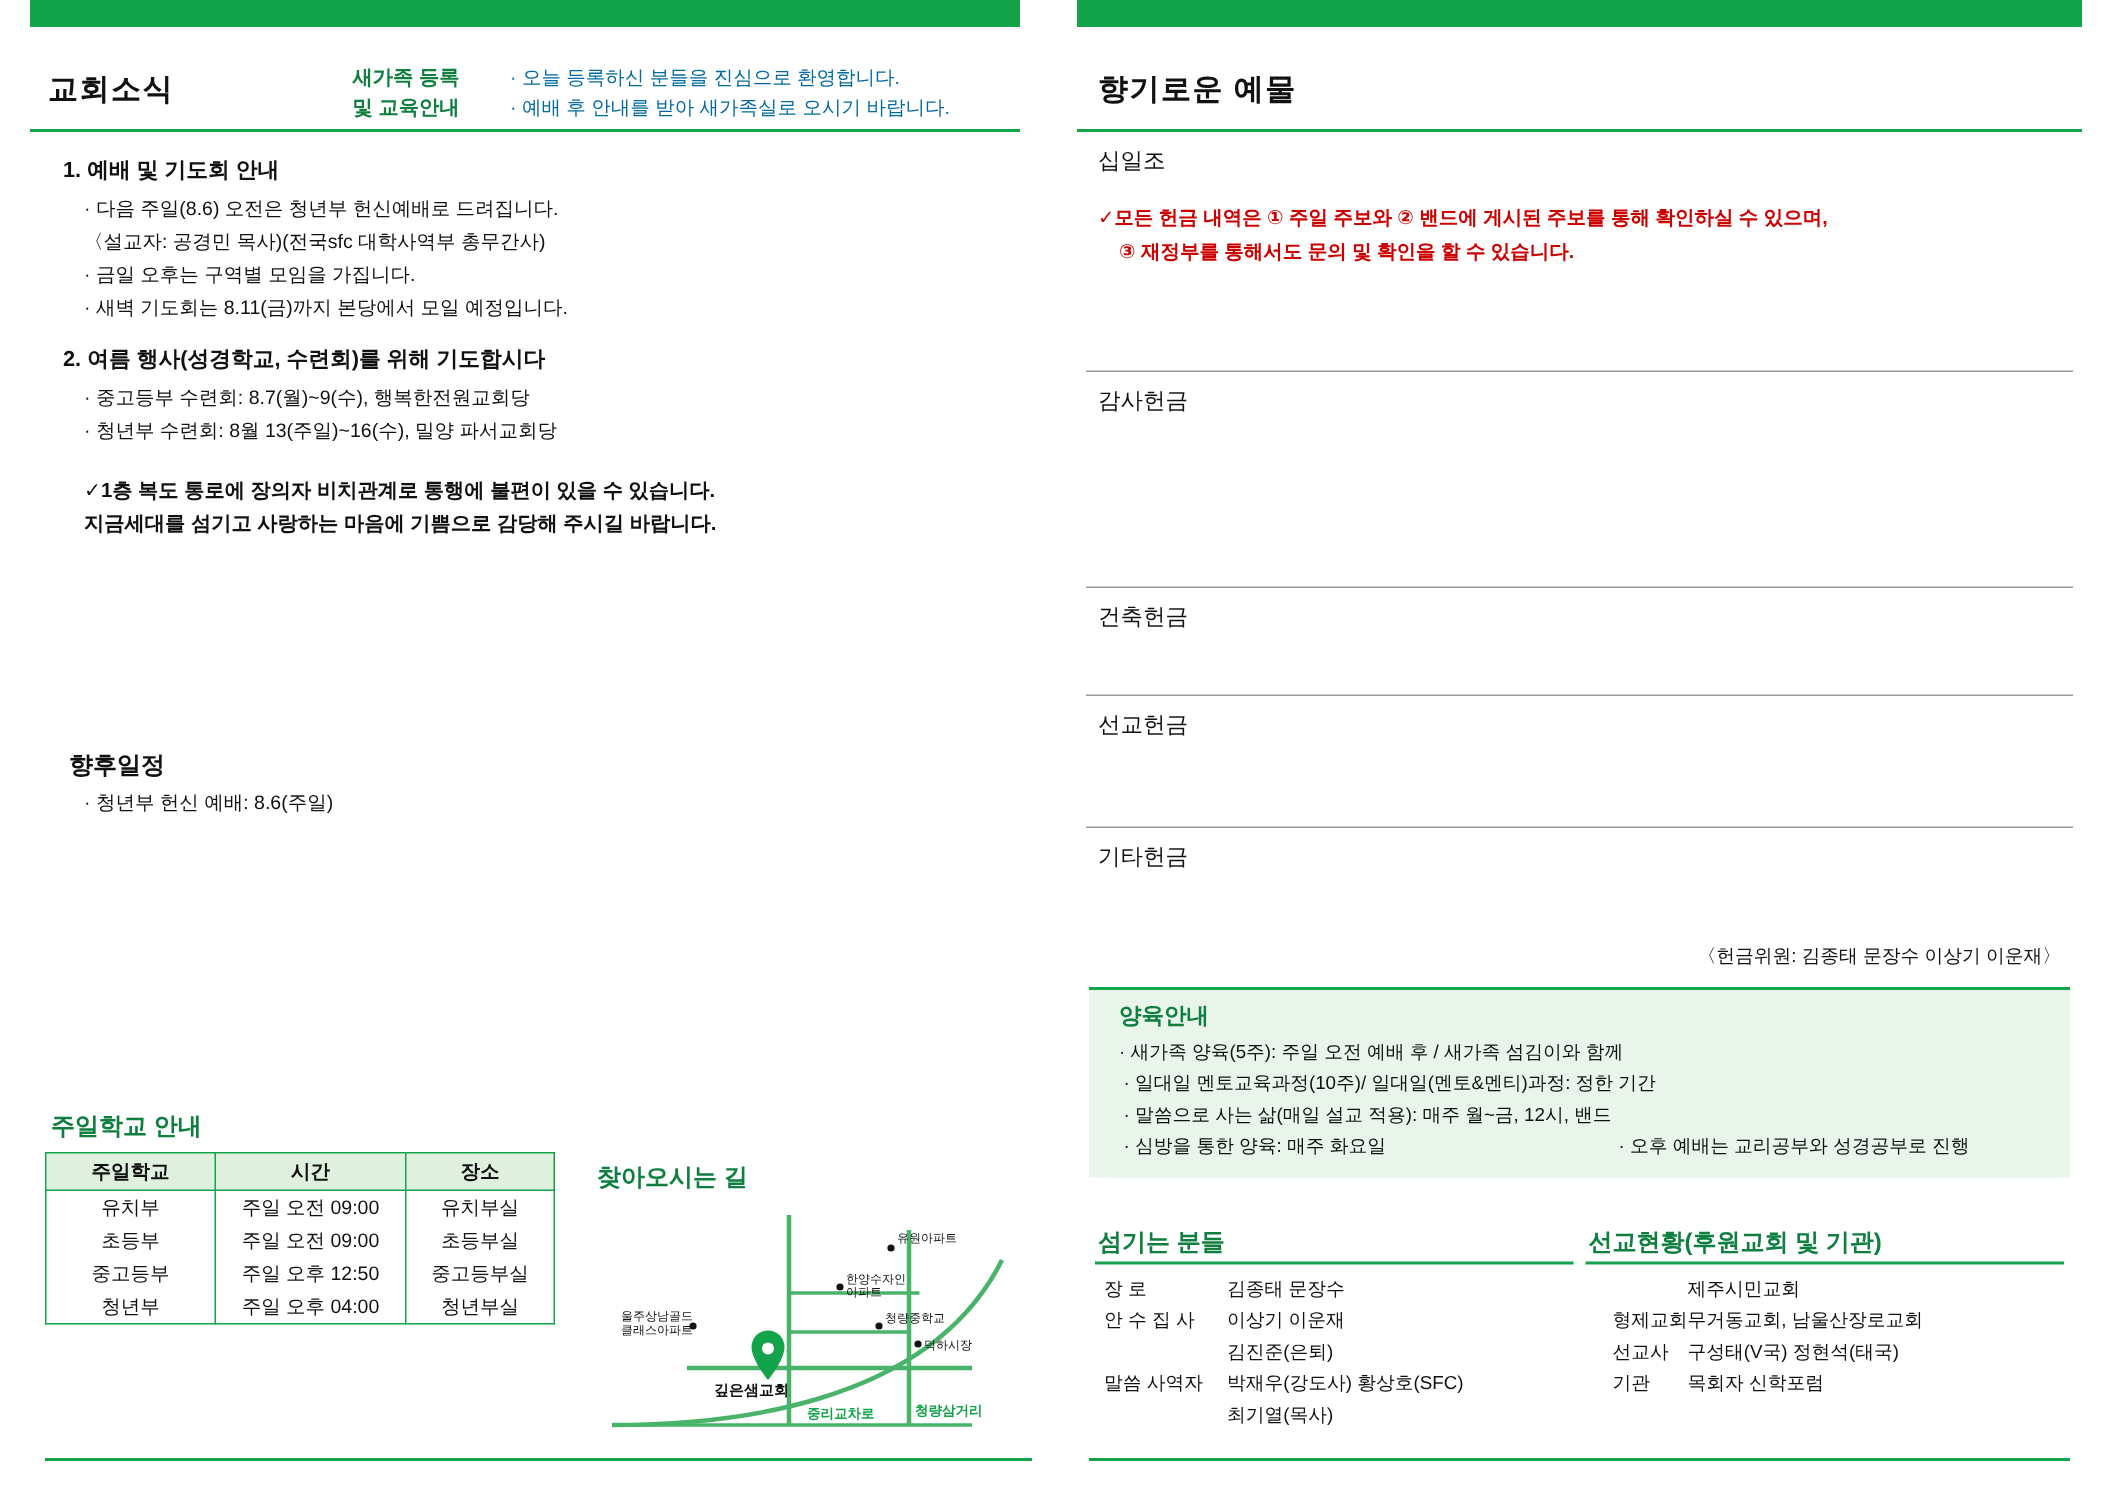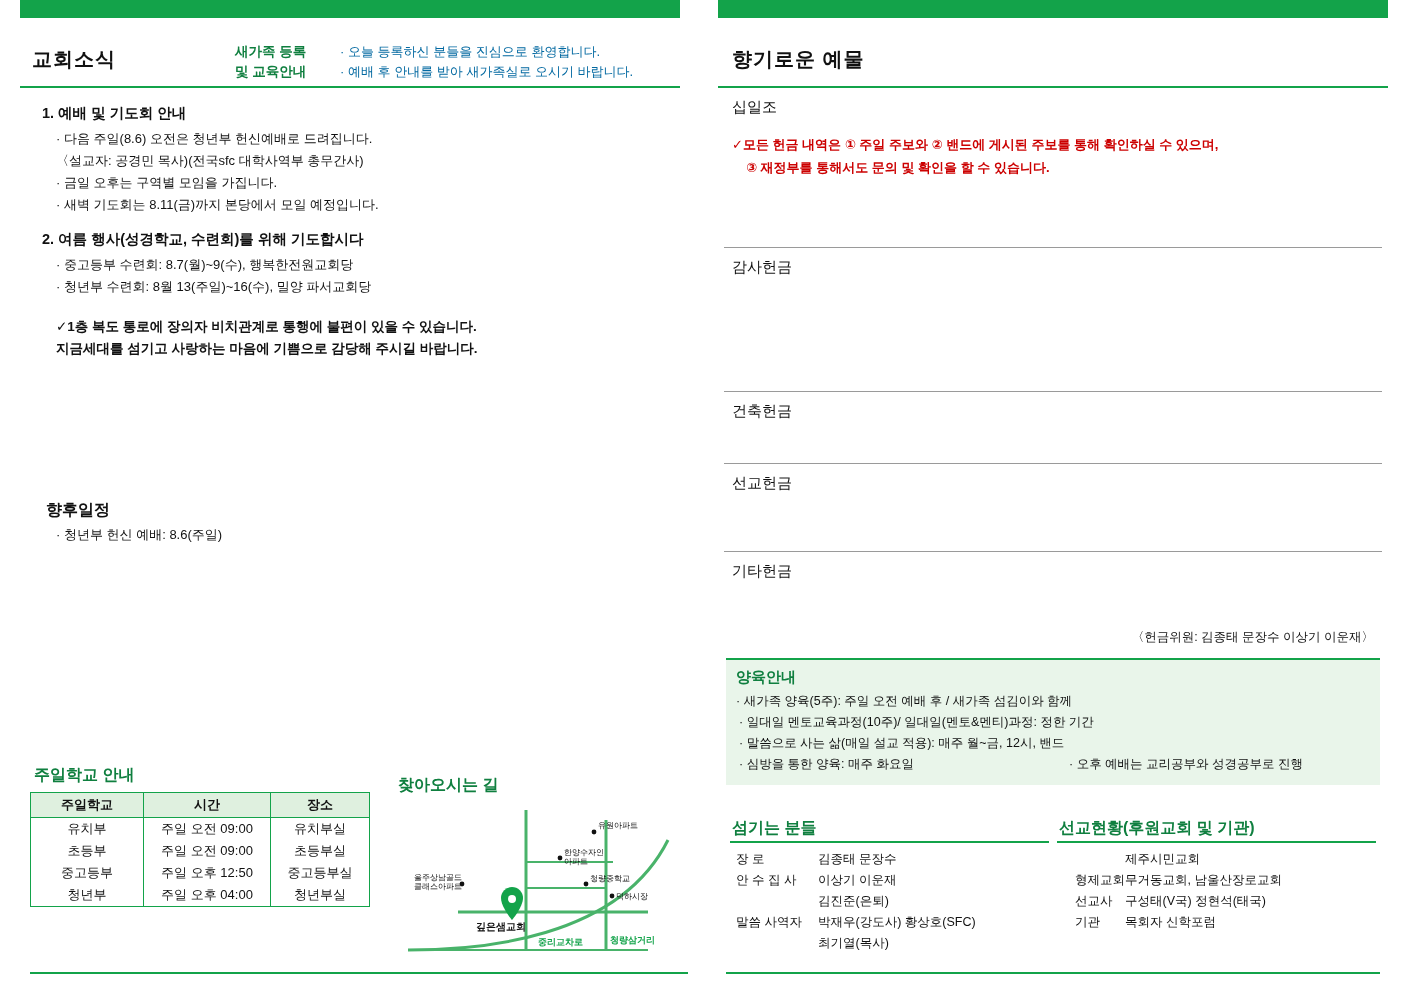--- a/index.html
+++ b/index.html
@@ -103,21 +103,21 @@
   }
   .sub-head {
     font-size: 16px;
     font-weight: bold;
     margin: 0 0 4px 16px;
   }
   
   .ss-box {
     position: absolute;
     left: 10px;
-    top: 765px;
+    top: 741px;
     width: 276px;
   }
   .ss-title {
     font-size: 16px;
     font-weight: bold;
     color: #0f7f3f;
     margin-bottom: 6px;
     margin-left: 4px;
   }
   table.ss {
@@ -191,21 +191,21 @@
   .committee {
     text-align: right;
     font-size: 12.5px;
     margin: 10px 14px 0 0;
   }
   
   .nurture {
     margin: 12px 8px 0 8px;
     background: #e9f5ea;
     border-top: 2px solid #13a34a;
-    padding: 8px 10px 10px 10px;
+    padding: 8px 10px 10px 20px;
   }
   .nurture h3 {
     margin: 0 0 4px 0;
     font-size: 15px;
     color: #0f7f3f;
   }
   .nurture .ln {
     font-size: 12.5px;
     line-height: 21px;
   }

